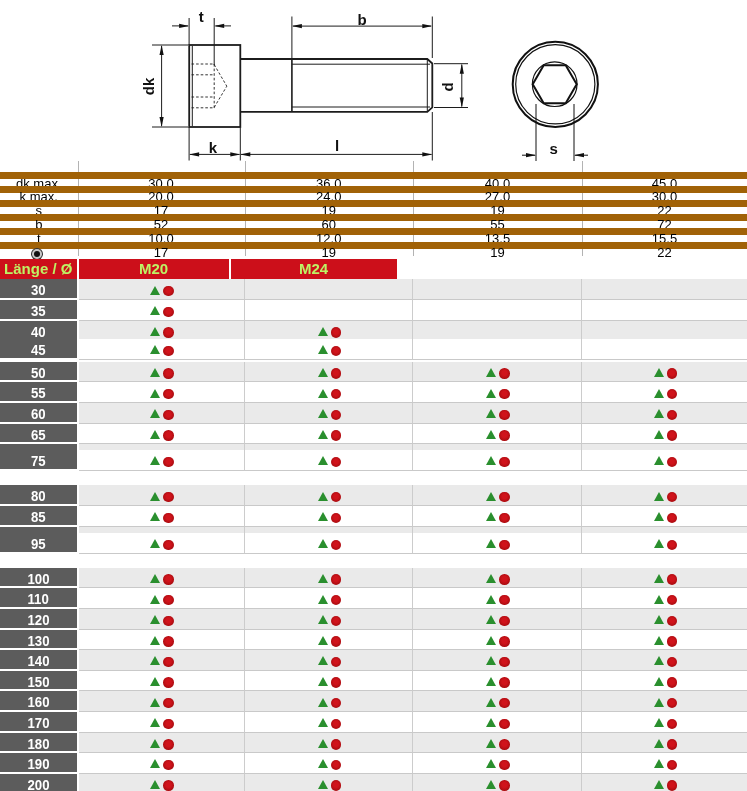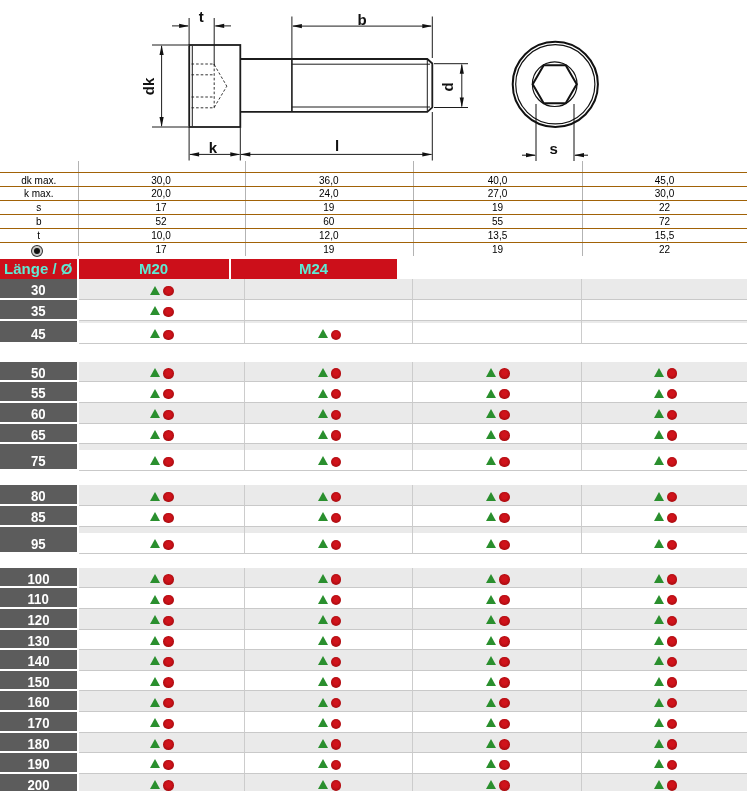--- a/index.html
+++ b/index.html
@@ -7,28 +7,28 @@
 .lab{width:76.5px;background:#5c5c5c;color:#fff;font-size:15px;font-weight:bold;text-align:center;display:flex;align-items:center;justify-content:center;border-bottom:2px solid #fff;box-sizing:border-box;padding-top:2.5px;}
 .lab span{display:inline-block;transform:scaleX(0.88);}
 .lgap{width:2px;background:#fff;}
 .c{display:flex;align-items:center;justify-content:center;border-bottom:1px solid #c9c9c9;box-sizing:border-box;}
 .c1{width:166px;border-right:1px solid #ccc;}
 .c2{width:168.5px;border-right:1px solid #ccc;}
 .c3{width:169px;border-right:1px solid #ccc;}
 .c4{width:165px;}
 .tri{width:0;height:0;border-left:5px solid transparent;border-right:5px solid transparent;border-bottom:9.5px solid #2a8f2e;margin-left:2px;margin-right:3px;position:relative;top:1px;}
 .dot{width:10.5px;height:10.5px;border-radius:50%;background:radial-gradient(circle at 50% 45%, #d0131b 0 30%, #a80c10 75%);position:relative;top:2px;}
-.srow{position:absolute;left:0;width:747px;height:13.9px;display:flex;border-top:1px solid #a16207;box-sizing:border-box;font-size:10px;color:#000;padding-top:1.2px;}
+.srow{position:absolute;left:0;width:747px;height:13.9px;display:flex;border-top:7px solid #a16207;box-sizing:border-box;font-size:13px;color:#000;padding-top:1.2px;}
 .slab{width:77.5px;display:flex;align-items:center;justify-content:center;}
 .sc{display:flex;align-items:center;justify-content:center;}
 .sc1{width:167px;}.sc2{width:168.5px;}.sc3{width:169px;}.sc4{width:165px;}
 .sline{position:absolute;width:1px;background:#b3b3b3;top:161px;height:95px;}
 .socketicon{width:6.5px;height:6.5px;border-radius:50%;background:#111;border:2px solid #c8c8c8;box-shadow:0 0 0 1px #333;display:inline-block;margin-top:3px;margin-right:4px;}
 .hdr{position:absolute;left:0;top:259px;width:747px;height:20.5px;display:flex;background:#fff;}
-.h{background:#cc0f1a;color:#5eead4;font-weight:bold;display:flex;align-items:center;justify-content:center;border-bottom:1px solid #8e0a0a;box-sizing:border-box;}
+.h{background:#cc0f1a;color:#bef264;font-weight:bold;display:flex;align-items:center;justify-content:center;border-bottom:1px solid #8e0a0a;box-sizing:border-box;}
 .hgap{width:2px;background:#fff;}
 svg text{font-family:"Liberation Sans",sans-serif;}
 </style></head>
 <body>
 
 <svg width="747" height="170" style="position:absolute;left:0;top:0">
 <g fill="none" stroke="#1c1c1c" stroke-width="1">
 
 <rect x="189.2" y="45" width="51.1" height="82" stroke-width="1.8"></rect>
 
@@ -231,21 +231,21 @@
       <span class="dot"></span>
     </div>
     <div class="c c2" style="background:#eaeaea">
       <span class="tri"></span>
       <span class="dot"></span>
     </div>
     <div class="c c3" style="background:#eaeaea"></div>
     <div class="c c4" style="background:#eaeaea"></div>
   </div>
 
-<div class="row" style="top:323px">
+<div class="row" style="top:339px">
     <div class="lab">
       <span>45</span>
     </div>
     <div class="lgap"></div>
     <div class="c c1" style="background:#ffffff">
       <span class="tri"></span>
       <span class="dot"></span>
     </div>
     <div class="c c2" style="background:#ffffff">
       <span class="tri"></span>

